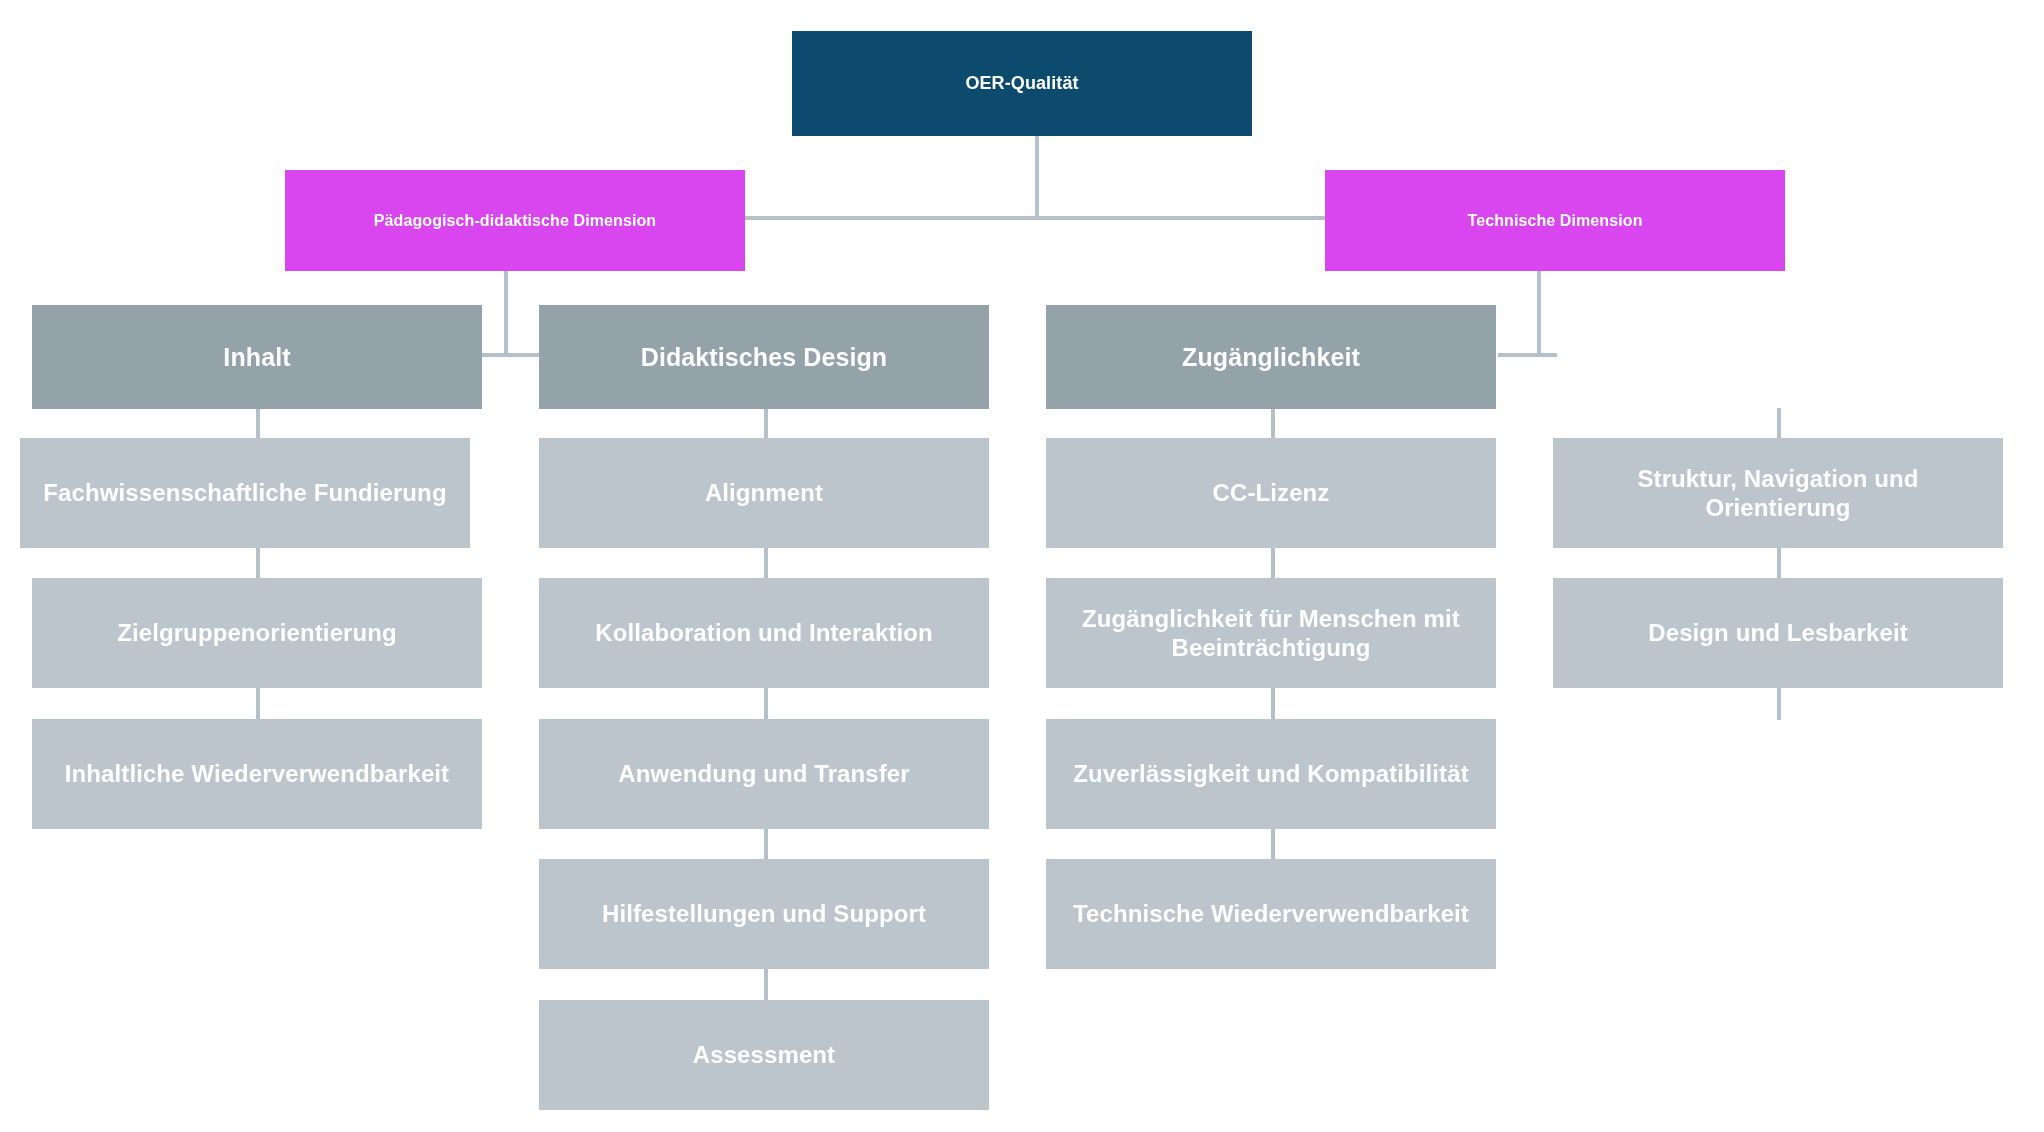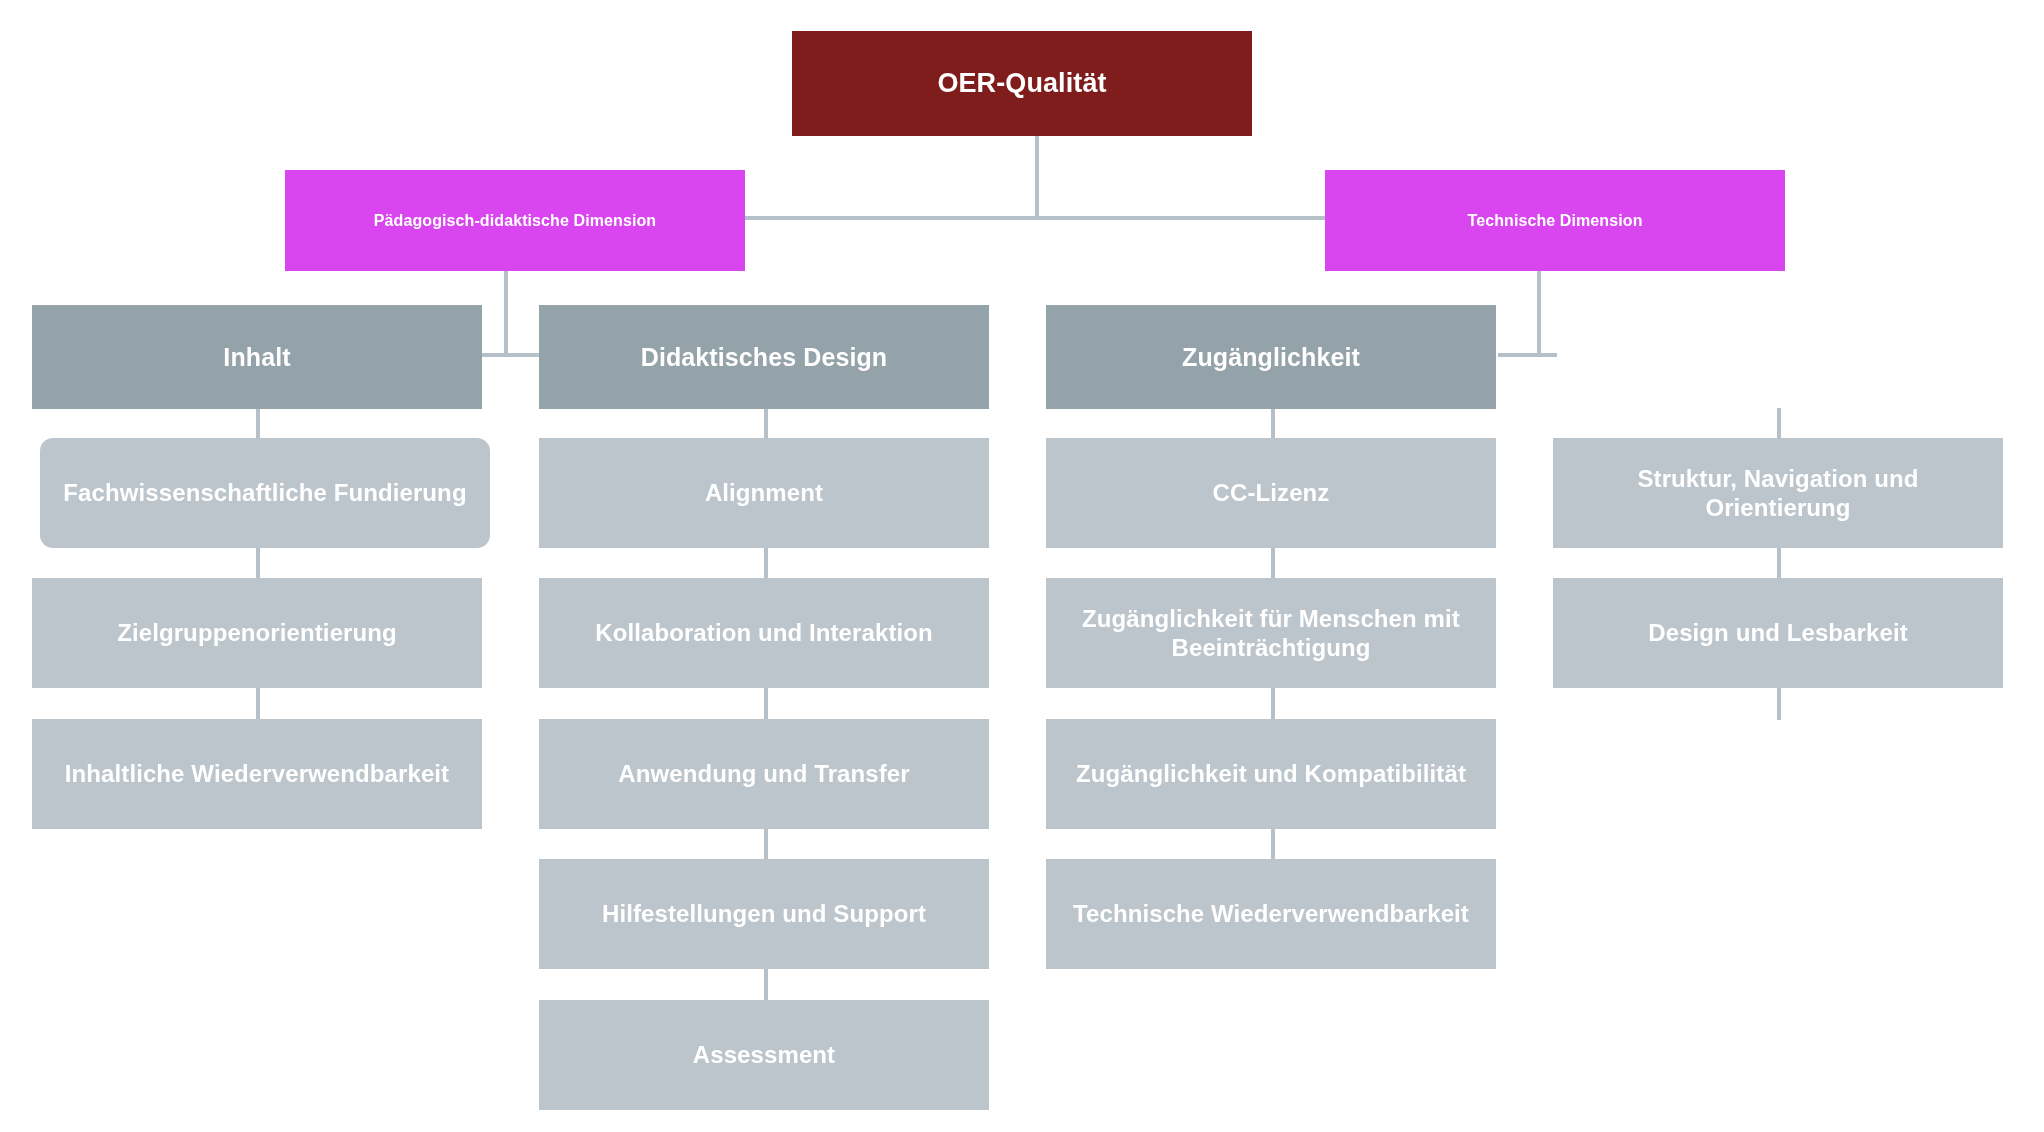--- a/index.html
+++ b/index.html
@@ -24,22 +24,22 @@
     align-items: center;
     justify-content: center;
     text-align: center;
     color: #ffffff;
     font-weight: bold;
     line-height: 1.22;
     padding: 4px 10px;
     z-index: 2;
   }
   .level-root {
-    background: #7f1d1d;
-    font-size: 27px;
+    background: #0c4a6e;
+    font-size: 18px;
     letter-spacing: 0.1px;
   }
   .level-dimension {
     background: #d946ef;
     font-size: 16px;
     letter-spacing: 0.1px;
   }
   .level-category {
     background: #94a2a9;
     font-size: 25px;
@@ -112,21 +112,21 @@
 
   <div class="node level-category" style="left:539px; top:305px; width:450px; height:104px;">
     <span>Didaktisches Design</span>
   </div>
 
   <div class="node level-category" style="left:1046px; top:305px; width:450px; height:104px;">
     <span>Zugänglichkeit</span>
   </div>
 
 
-  <div class="node level-criterion" style="left:40px; top:438px; width:450px; height:110px;border-radius:13px;">
+  <div class="node level-criterion" style="left:20px; top:438px; width:450px; height:110px;">
     <span>Fachwissenschaftliche Fundierung</span>
   </div>
 
   <div class="node level-criterion" style="left:32px; top:578px; width:450px; height:110px;">
     <span>Zielgruppenorientierung</span>
   </div>
 
   <div class="node level-criterion" style="left:32px; top:719px; width:450px; height:110px;">
     <span>Inhaltliche Wiederverwendbarkeit</span>
   </div>
@@ -153,21 +153,21 @@
 
   <div class="node level-criterion" style="left:1046px; top:438px; width:450px; height:110px;">
     <span>CC-Lizenz</span>
   </div>
 
   <div class="node level-criterion" style="left:1046px; top:578px; width:450px; height:110px;">
     <span>Zugänglichkeit für Menschen mit Beeinträchtigung</span>
   </div>
 
   <div class="node level-criterion" style="left:1046px; top:719px; width:450px; height:110px;">
-    <span>Zugänglichkeit und Kompatibilität</span>
+    <span>Zuverlässigkeit und Kompatibilität</span>
   </div>
 
   <div class="node level-criterion" style="left:1046px; top:859px; width:450px; height:110px;">
     <span>Technische Wiederverwendbarkeit</span>
   </div>
 
   <div class="node level-criterion" style="left:1553px; top:438px; width:450px; height:110px;">
     <span>Struktur, Navigation und Orientierung</span>
   </div>
 

